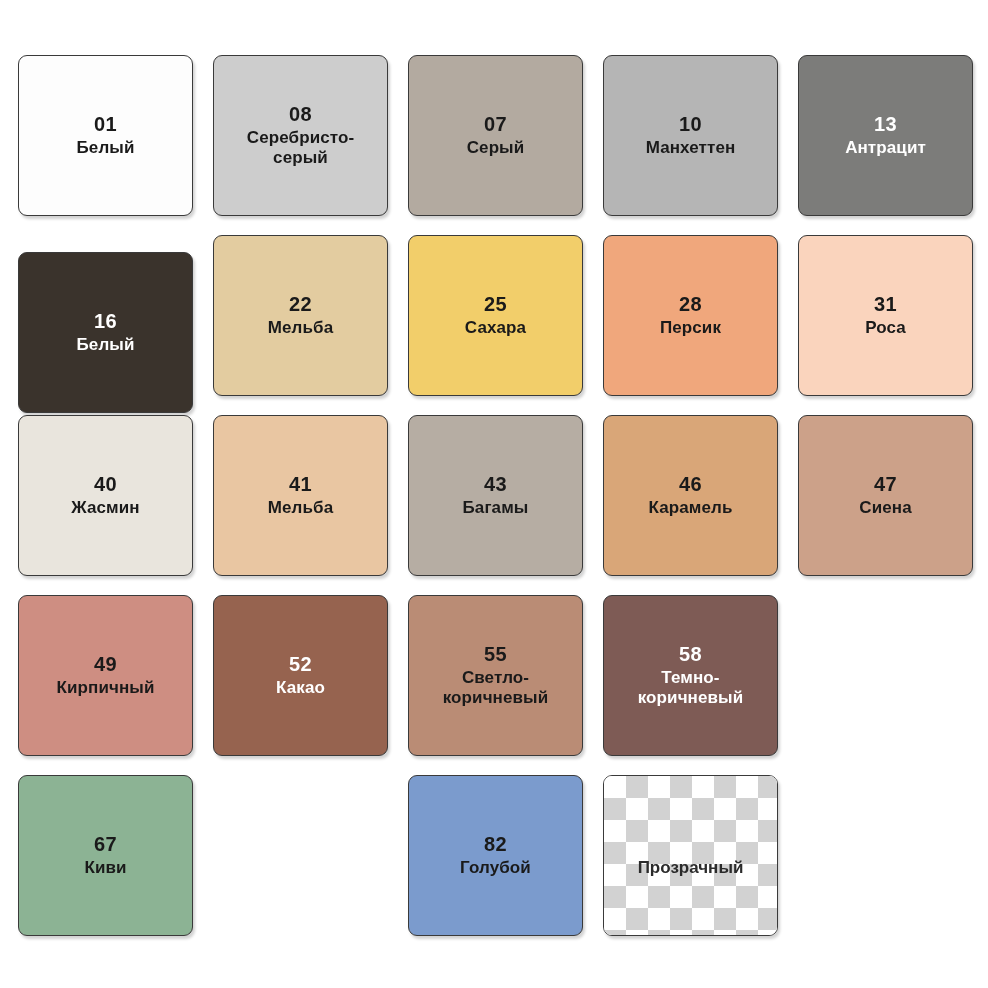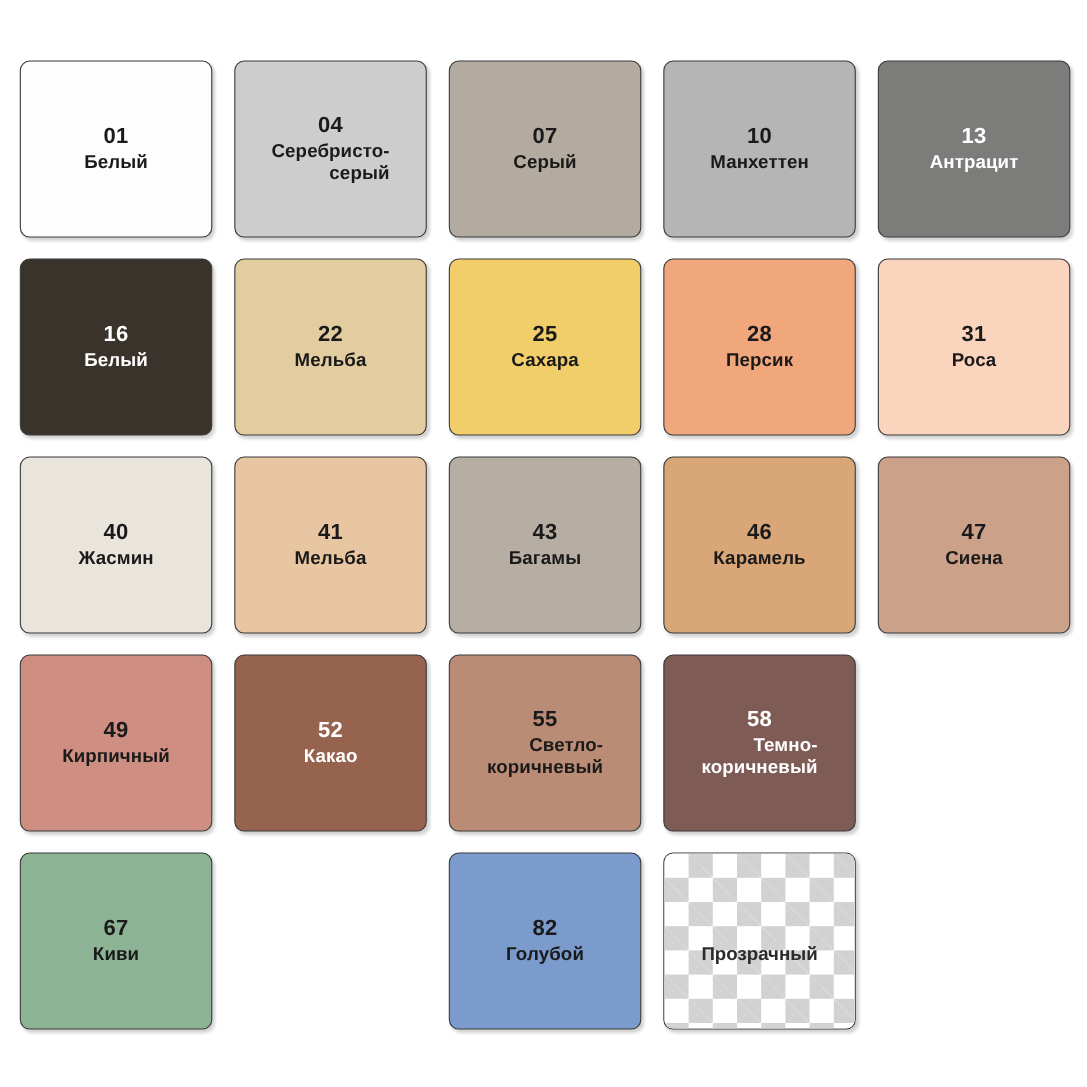--- a/index.html
+++ b/index.html
@@ -35,21 +35,21 @@
     box-shadow: 2px 3px 3px rgba(0,0,0,0.18);
   }
   .swatch-inner {
     position: relative;
     z-index: 2;
     width: 100%;
     display: flex;
     flex-direction: column;
     align-items: center;
     justify-content: center;
-    text-align: right;
+    text-align: center;
     line-height: 1.18;
   }
   .swatch-code {
     font-size: 20px;
     font-weight: bold;
     letter-spacing: 0.3px;
     margin-bottom: 2px;
   }
   .swatch-name {
     font-size: 17px;
@@ -87,21 +87,21 @@
 
 <div id="palette-grid" style="background: rgb(255, 255, 255);">
     <div class="swatch" style="left: 18px; top: 55px; width: 175px; height: 161px; border-color: rgb(58, 58, 58); background-color: rgb(253, 253, 253);">
       <div class="swatch-inner dark-text">
         <div class="swatch-code">01</div>
         <div class="swatch-name">Белый</div>
       </div>
     </div>
     <div class="swatch" style="left: 213px; top: 55px; width: 175px; height: 161px; border-color: rgb(58, 58, 58); background-color: rgb(205, 205, 205);">
       <div class="swatch-inner dark-text">
-        <div class="swatch-code">04</div>
+        <div class="swatch-code">08</div>
         <div class="swatch-name">Серебристо-
 серый</div>
       </div>
     </div>
     <div class="swatch" style="left: 408px; top: 55px; width: 175px; height: 161px; border-color: rgb(58, 58, 58); background-color: rgb(179, 170, 160);">
       <div class="swatch-inner dark-text">
         <div class="swatch-code">07</div>
         <div class="swatch-name">Серый</div>
       </div>
     </div>
@@ -110,21 +110,21 @@
         <div class="swatch-code">10</div>
         <div class="swatch-name">Манхеттен</div>
       </div>
     </div>
     <div class="swatch" style="left: 798px; top: 55px; width: 175px; height: 161px; border-color: rgb(58, 58, 58); background-color: rgb(124, 124, 122);">
       <div class="swatch-inner light-text">
         <div class="swatch-code">13</div>
         <div class="swatch-name">Антрацит</div>
       </div>
     </div>
-    <div class="swatch" style="left: 18px; top: 235px; width: 175px; height: 161px; border-color: rgb(58, 58, 58); background-color: rgb(58, 51, 44);">
+    <div class="swatch" style="left: 18px; top: 252px; width: 175px; height: 161px; border-color: rgb(58, 58, 58); background-color: rgb(58, 51, 44);">
       <div class="swatch-inner light-text">
         <div class="swatch-code">16</div>
         <div class="swatch-name">Белый</div>
       </div>
     </div>
     <div class="swatch" style="left: 213px; top: 235px; width: 175px; height: 161px; border-color: rgb(58, 58, 58); background-color: rgb(227, 204, 160);">
       <div class="swatch-inner dark-text">
         <div class="swatch-code">22</div>
         <div class="swatch-name">Мельба</div>
       </div>

